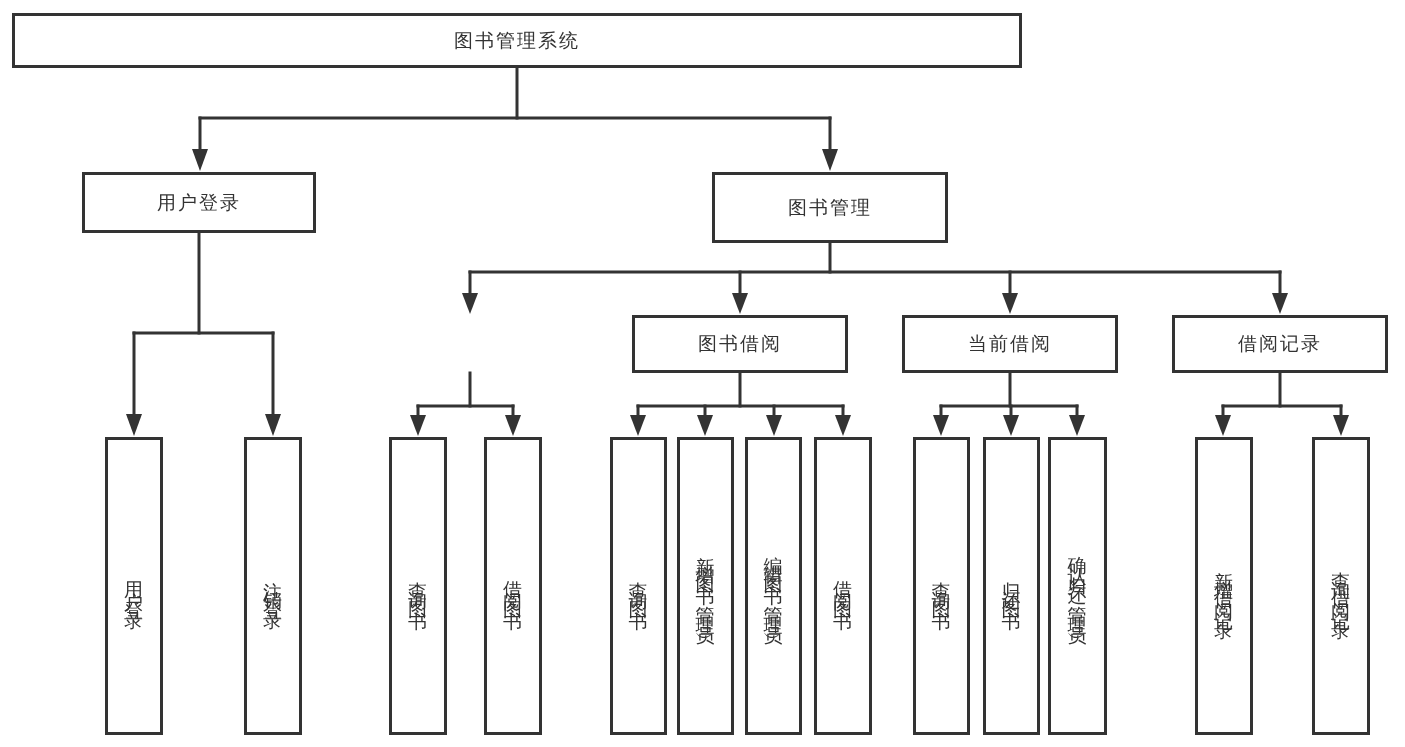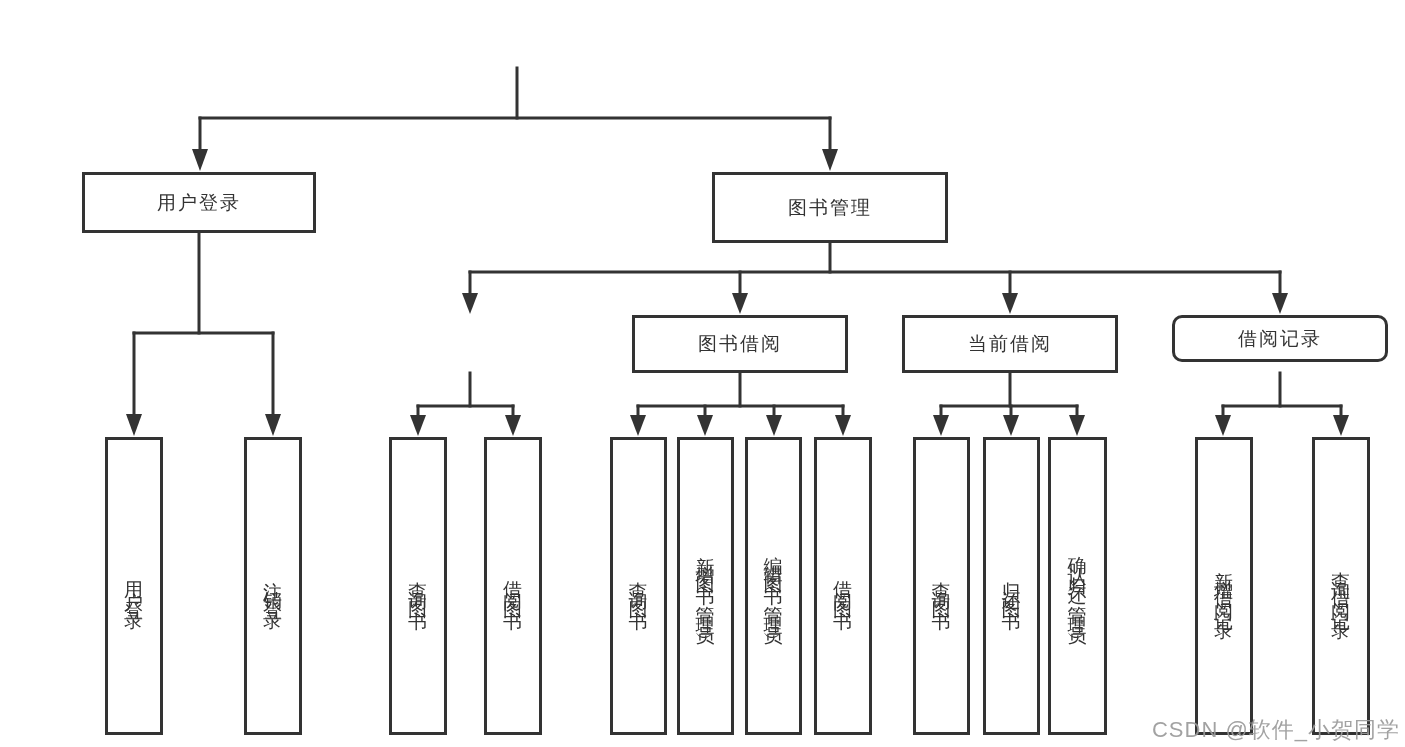--- a/index.html
+++ b/index.html
@@ -132,35 +132,38 @@
 
       <polygon points="933,415 949,415 941,436"></polygon>
       <polygon points="1003,415 1019,415 1011,436"></polygon>
       <polygon points="1069,415 1085,415 1077,436"></polygon>
 
       <polygon points="1215,415 1231,415 1223,436"></polygon>
       <polygon points="1333,415 1349,415 1341,436"></polygon>
     </g>
   </svg>
 
+  <div class="node h-node" style="left:12px; top:13px; width:1010px; height:55px;">
+    <span>图书管理系统</span>
+  </div>
 
   <div class="node h-node" style="left:82px; top:172px; width:234px; height:61px;">
     <span>用户登录</span>
   </div>
   <div class="node h-node" style="left:712px; top:172px; width:236px; height:71px;">
     <span>图书管理</span>
   </div>
 
   <div class="node h-node" style="left:632px; top:315px; width:216px; height:58px;align-items:center;">
     <span>图书借阅</span>
   </div>
   <div class="node h-node" style="left:902px; top:315px; width:216px; height:58px;">
     <span>当前借阅</span>
   </div>
-  <div class="node h-node" style="left:1172px; top:315px; width:216px; height:47px;border-radius:10px;">
+  <div class="node h-node" style="left:1172px; top:315px; width:216px; height:58px;">
     <span>借阅记录</span>
   </div>
 
   <div class="node leaf" style="left:105px; top:437px; width:58px; height:298px;">
     <span class="v-text">用户登录</span>
   </div>
   <div class="node leaf" style="left:244px; top:437px; width:58px; height:298px;">
     <span class="v-text">注销登录</span>
   </div>
 
@@ -194,15 +197,14 @@
     <span class="v-text">确认归还（管理员）</span>
   </div>
 
   <div class="node leaf" style="left:1195px; top:437px; width:58px; height:298px;">
     <span class="v-text">新增借阅记录</span>
   </div>
   <div class="node leaf" style="left:1312px; top:437px; width:58px; height:298px;">
     <span class="v-text">查询借阅记录</span>
   </div>
 
-  <div class="watermark">CSDN @软件_小贺同学</div>
 
 </div>
 
 </body></html>

